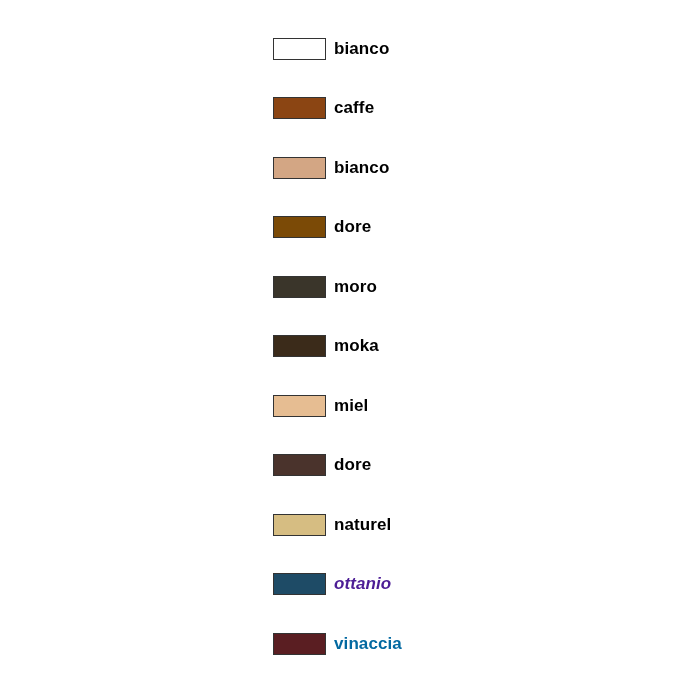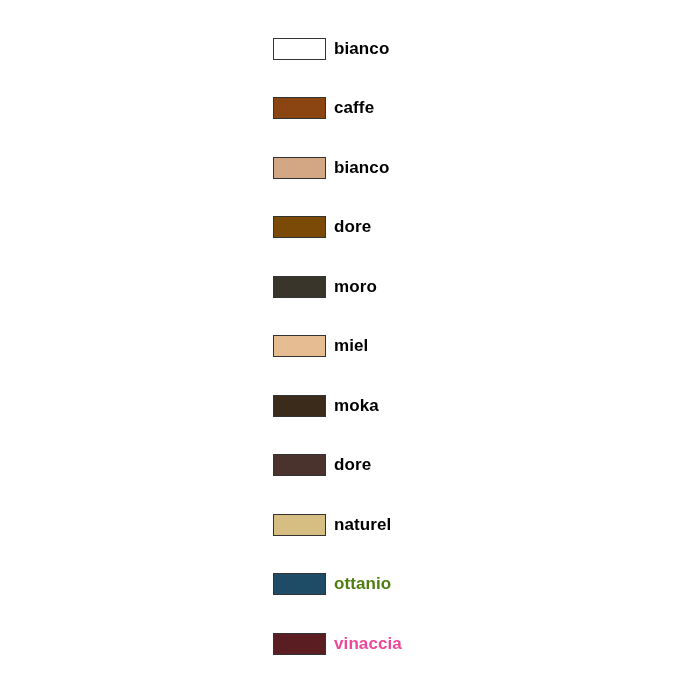--- a/index.html
+++ b/index.html
@@ -81,37 +81,37 @@
       </li>
       <li class="legend-row">
         <span class="swatch" style="background: rgb(123, 74, 6); border-color: rgb(51, 51, 51);"></span>
         <span class="swatch-label" style="color: rgb(0, 0, 0);">dore</span>
       </li>
       <li class="legend-row">
         <span class="swatch" style="background: rgb(58, 53, 42); border-color: rgb(51, 51, 51);"></span>
         <span class="swatch-label" style="color: rgb(0, 0, 0);">moro</span>
       </li>
       <li class="legend-row">
+        <span class="swatch" style="background: rgb(59, 43, 26); border-color: rgb(51, 51, 51);"></span>
+        <span class="swatch-label" style="color: rgb(0, 0, 0);">moka</span>
+      </li>
+      <li class="legend-row">
         <span class="swatch" style="background: rgb(230, 189, 146); border-color: rgb(51, 51, 51);"></span>
         <span class="swatch-label" style="color: rgb(0, 0, 0);">miel</span>
-      </li>
-      <li class="legend-row">
-        <span class="swatch" style="background: rgb(59, 43, 26); border-color: rgb(51, 51, 51);"></span>
-        <span class="swatch-label" style="color: rgb(0, 0, 0);">moka</span>
       </li>
       <li class="legend-row">
         <span class="swatch" style="background: rgb(74, 51, 44); border-color: rgb(51, 51, 51);"></span>
         <span class="swatch-label" style="color: rgb(0, 0, 0);">dore</span>
       </li>
       <li class="legend-row">
         <span class="swatch" style="background: rgb(214, 189, 130); border-color: rgb(51, 51, 51);"></span>
         <span class="swatch-label" style="color: rgb(0, 0, 0);">naturel</span>
       </li>
       <li class="legend-row">
         <span class="swatch" style="background: rgb(30, 75, 102); border-color: rgb(51, 51, 51);"></span>
-        <span class="swatch-label" style="color: #4d7c0f;">ottanio</span>
+        <span class="swatch-label" style="color: #4c1d95; font-style: italic;">ottanio</span>
       </li>
       <li class="legend-row">
         <span class="swatch" style="background: rgb(90, 30, 34); border-color: rgb(51, 51, 51);"></span>
-        <span class="swatch-label" style="color: #ec4899;">vinaccia</span>
+        <span class="swatch-label" style="color: #0369a1;">vinaccia</span>
       </li>
     </ul>
 </div>
 
 </body></html>

